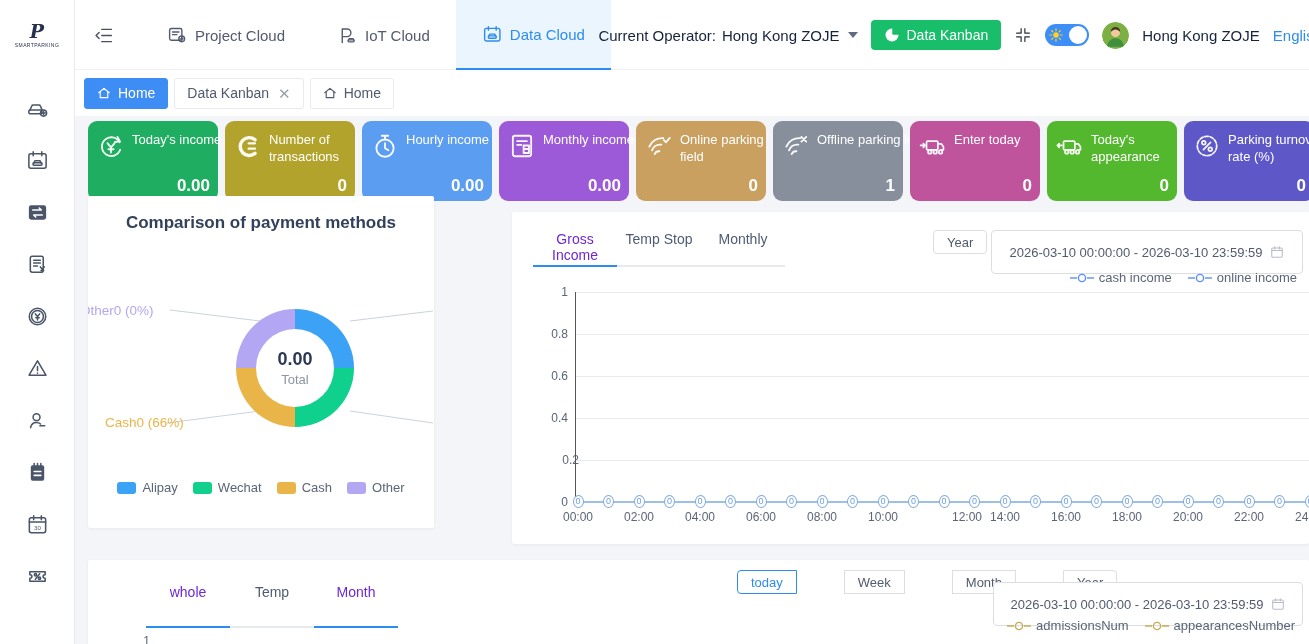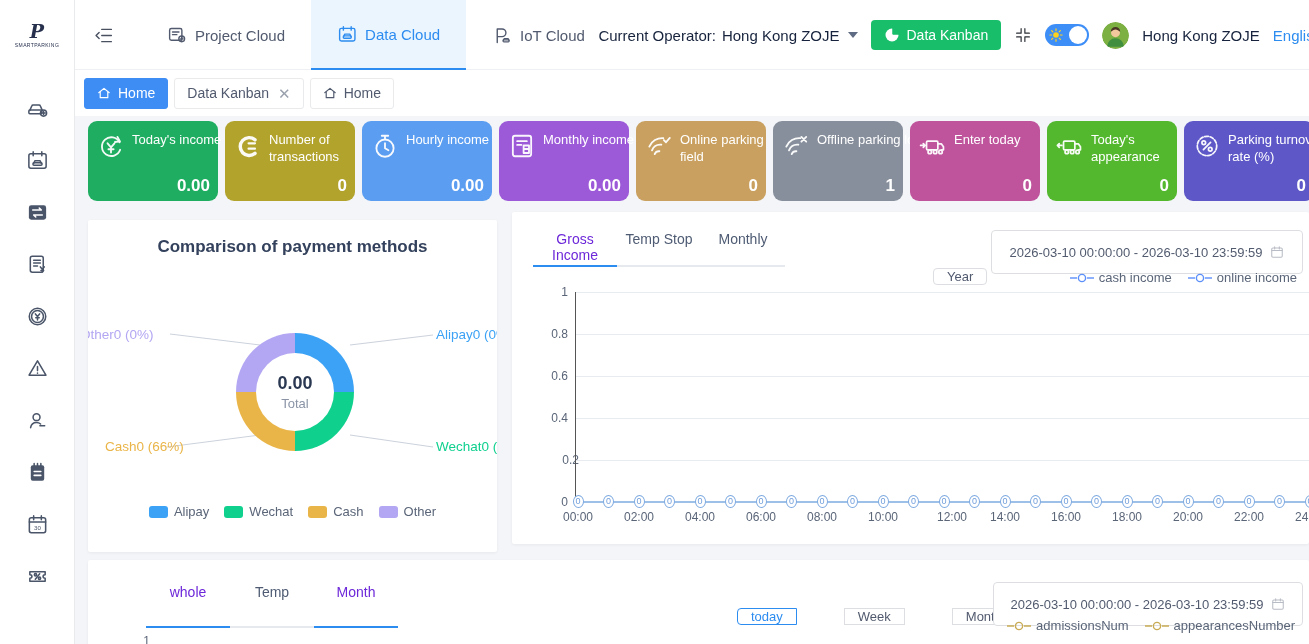--- a/index.html
+++ b/index.html
@@ -42,21 +42,21 @@
   
   .cards { position:absolute; left:88px; top:121px; display:flex; gap:7px; }
   .card { width:130px; height:80px; border-radius:9px; position:relative; color:#fff; flex:none; }
   .card .cicon { position:absolute; left:9px; top:11px; opacity:.95; }
   .card .ctitle { position:absolute; left:44px; top:10px; font-size:13px; line-height:17px; }
   .card .ctitle.nowrap { white-space:nowrap; }
   .card .cvalue { position:absolute; right:8px; bottom:5px; font-size:17px; font-weight:bold; }
 
   
   .panel { position:absolute; background:#fff; border-radius:2px; box-shadow:0 1px 3px rgba(30,40,60,.06); overflow:hidden; }
-  .panel.pay { left:88px; top:220px; width:409px; height:332px; }
+  .panel.pay { left:88px; top:196px; width:346px; height:332px; }
   .panel.income { left:512px; top:212px; width:797px; height:332px; }
   .panel.traffic { left:88px; top:560px; width:1221px; height:120px; }
 
   
   .pay-title { position:absolute; top:17px; left:0; right:0; text-align:center; font-size:17px; font-weight:bold; color:#33415c; }
   .donut { position:absolute; left:148px; top:113px; width:118px; height:118px; border-radius:50%; background:conic-gradient(#3ca2f5 0 25%, #10d08e 25% 50%, #eab548 50% 75%, #b3a6f2 75% 100%); }
   .donut .hole { position:absolute; left:20px; top:20px; width:78px; height:78px; border-radius:50%; background:#fff; display:flex; flex-direction:column; align-items:center; justify-content:center; }
   .donut .tot { font-size:18px; font-weight:bold; color:#2b3852; }
   .donut .tlab { font-size:13px; color:#8a94a6; margin-top:2px; }
   .callout { position:absolute; font-size:13.5px; white-space:nowrap; }
@@ -66,21 +66,21 @@
   .pl-swatch { width:19px; height:12px; border-radius:3px; }
 
   
   .ctabs { position:absolute; display:flex; }
   .ctab { width:84px; text-align:center; font-size:14px; color:#4e5b73; cursor:pointer; }
   .ctab.blue { color:#6d28d9; }
   .track { position:absolute; height:2px; background:#e6e9ee; display:flex; }
   .track .seg { height:2px; width:84px; }
   .track .seg.on { background:#2d8cf0; }
   .btn-group { position:absolute; display:flex; }
-  .rbtn { height:17px; padding:0 13px; border:1px solid #dcdee2; background:#fff; font-size:13px; color:#515a6e; margin-left:-1px; cursor:pointer; font-family:inherit;margin-top:38px; }
+  .rbtn { height:24px; padding:0 13px; border:1px solid #dcdee2; background:#fff; font-size:13px; color:#515a6e; margin-left:-1px; cursor:pointer; font-family:inherit; }
   .rbtn:first-child { border-radius:4px 0 0 4px; margin-left:0; }
   .rbtn:last-child { border-radius:0 4px 4px 0; }
   .rbtn.only { border-radius:4px; }
   .rbtn.on { color:#2d8cf0; border-color:#2d8cf0; position:relative; z-index:1; }
   .date-input { position:absolute; height:44px; border:1px solid #dcdee2; border-radius:4px; background:#fff; display:flex; align-items:center; justify-content:center; gap:8px; font-size:13px; color:#515a6e; cursor:pointer; }
   .cleg { position:absolute; display:flex; gap:16px; }
   .cleg-item { display:flex; align-items:center; gap:5px; font-size:13px; color:#5a6578; cursor:pointer; }
 
   
   .ylab { position:absolute; width:42px; text-align:right; font-size:12px; color:#5a6578; }
@@ -206,40 +206,40 @@
       <span>
           <svg width="21" height="21" viewBox="0 0 24 24" class="stk">
             <rect x="3" y="4" width="14" height="13.5" rx="2"></rect>
             <path d="M6.3 8h7.4M6.3 11h5"></path>
             <circle cx="16.8" cy="15.8" r="3.3"></circle>
             <path d="M16.8 14.2v3.2M15.2 15.8h3.2"></path>
           </svg>
         </span>
       <span>Project Cloud</span>
     </div>
+    <div class="nav-item">
+      <span>
+          <svg width="21" height="21" viewBox="0 0 24 24" class="stk" stroke-width="2">
+            <path d="M6 20V4.5h5.5a4.4 4.4 0 010 8.8H6"></path>
+            <path d="M13 17.5l1-2h4.4l1 2" stroke-width="1.4"></path>
+            <rect x="12.6" y="17" width="7" height="2.4" rx="1" stroke-width="1.4"></rect>
+          </svg>
+        </span>
+      <span>IoT Cloud</span>
+    </div>
     <div class="nav-item active" style="color:#2d8cf0;">
       <span>
           <svg width="21" height="21" viewBox="0 0 24 24" class="stk">
             <rect x="3" y="5" width="17.5" height="14.5" rx="2"></rect>
             <path d="M7.3 3v4M16.2 3v4"></path>
             <path d="M7.6 14.2l1.3-2.6h5.7l1.3 2.6"></path>
             <rect x="7.2" y="13.6" width="9.1" height="2.6" rx="1"></rect>
           </svg>
         </span>
       <span>Data Cloud</span>
-    </div>
-    <div class="nav-item">
-      <span>
-          <svg width="21" height="21" viewBox="0 0 24 24" class="stk" stroke-width="2">
-            <path d="M6 20V4.5h5.5a4.4 4.4 0 010 8.8H6"></path>
-            <path d="M13 17.5l1-2h4.4l1 2" stroke-width="1.4"></path>
-            <rect x="12.6" y="17" width="7" height="2.4" rx="1" stroke-width="1.4"></rect>
-          </svg>
-        </span>
-      <span>IoT Cloud</span>
     </div>
   </div>
   <div class="nav-right">
     <div class="operator">
       <span>Current Operator:</span>
       <span>Hong Kong ZOJE</span>
       <span class="caret"></span>
     </div>
     <button class="kanban-btn">
       <span>
@@ -538,21 +538,21 @@
       <span class="pt" style="left: 762px;">0</span>
       <span class="pt" style="left: 792.5px;">0</span>
     </div>
   <div>
       <span class="xlab" style="left: 46px;">00:00</span>
       <span class="xlab" style="left: 107px;">02:00</span>
       <span class="xlab" style="left: 168px;">04:00</span>
       <span class="xlab" style="left: 229px;">06:00</span>
       <span class="xlab" style="left: 290px;">08:00</span>
       <span class="xlab" style="left: 351px;">10:00</span>
-      <span class="xlab" style="left: 420px; text-align: center;">12:00</span>
+      <span class="xlab" style="left: 435px; text-align: center;">12:00</span>
       <span class="xlab" style="left: 473px;">14:00</span>
       <span class="xlab" style="left: 534px;">16:00</span>
       <span class="xlab" style="left: 595px;">18:00</span>
       <span class="xlab" style="left: 656px;">20:00</span>
       <span class="xlab" style="left: 717px;">22:00</span>
       <span class="xlab" style="left: 778px;">24:00</span>
     </div>
 </div>
 
 <div class="panel traffic">

